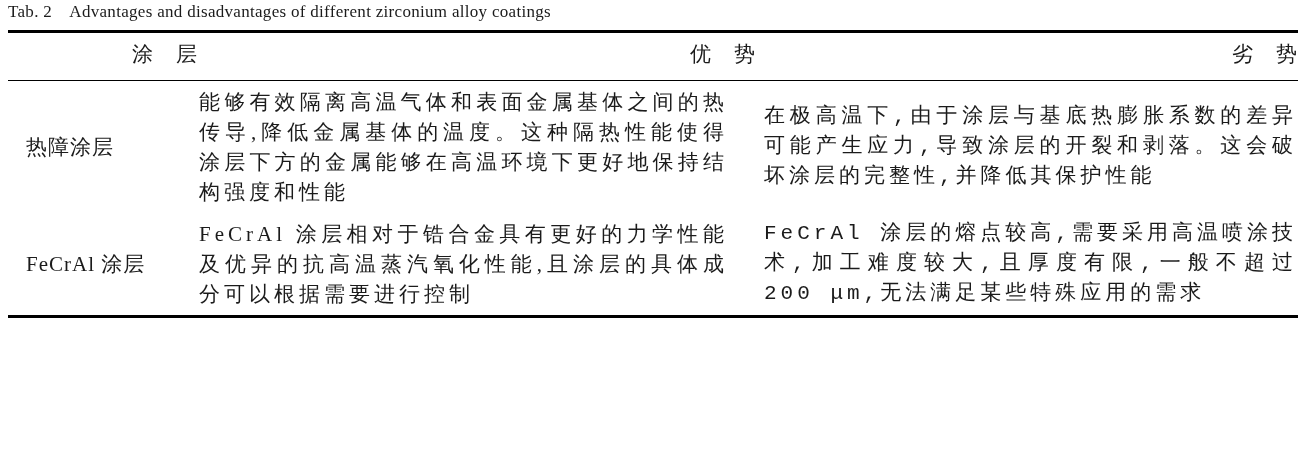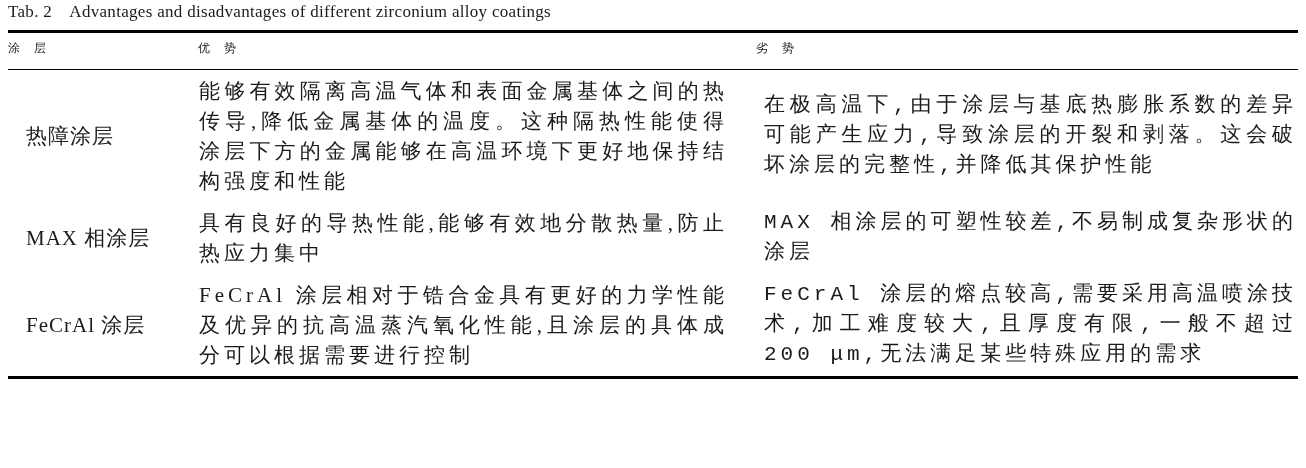--- a/index.html
+++ b/index.html
@@ -40,24 +40,24 @@
     border-collapse: collapse;
     border-top: 3px solid #000;
     border-bottom: 3px solid #000;
     table-layout: fixed;
   }
   table.coatings col.c1 { width: 190px; }
   table.coatings col.c2 { width: 558px; }
   table.coatings col.c3 { width: auto; }
   thead th {
     font-weight: normal;
-    font-size: 12px;
+    font-size: 21px;
     padding: 7px 0 12px 0;
     border-bottom: 1.5px solid #000;
-    text-align: left;
+    text-align: right;
     letter-spacing: 1px;
     white-space: pre-wrap;
   }
   tbody td {
     vertical-align: middle;
     font-size: 21px;
     line-height: 30px;
     padding-top: 6px;
     padding-bottom: 6px;
   }
@@ -98,24 +98,19 @@
         <th>劣　势</th>
       </tr>
     </thead>
     <tbody>
       <tr>
         <td class="coating">热障涂层</td>
         <td class="adv">能够有效隔离高温气体和表面金属基体之间的热传导,降低金属基体的温度。这种隔热性能使得涂层下方的金属能够在高温环境下更好地保持结构强度和性能</td>
         <td class="dis">在极高温下,由于涂层与基底热膨胀系数的差异可能产生应力,导致涂层的开裂和剥落。这会破坏涂层的完整性,并降低其保护性能</td>
       </tr>
       <tr>
-        <td class="coating">MAX 相涂层</td>
-        <td class="adv">具有良好的导热性能,能够有效地分散热量,防止热应力集中</td>
-        <td class="dis">MAX 相涂层的可塑性较差,不易制成复杂形状的涂层</td>
-      </tr>
-      <tr>
         <td class="coating">FeCrAl 涂层</td>
         <td class="adv">FeCrAl 涂层相对于锆合金具有更好的力学性能及优异的抗高温蒸汽氧化性能,且涂层的具体成分可以根据需要进行控制</td>
         <td class="dis">FeCrAl 涂层的熔点较高,需要采用高温喷涂技术,加工难度较大,且厚度有限,一般不超过 200 μm,无法满足某些特殊应用的需求</td>
       </tr>
     </tbody>
   </table>
 </div>
 
 </body></html>

